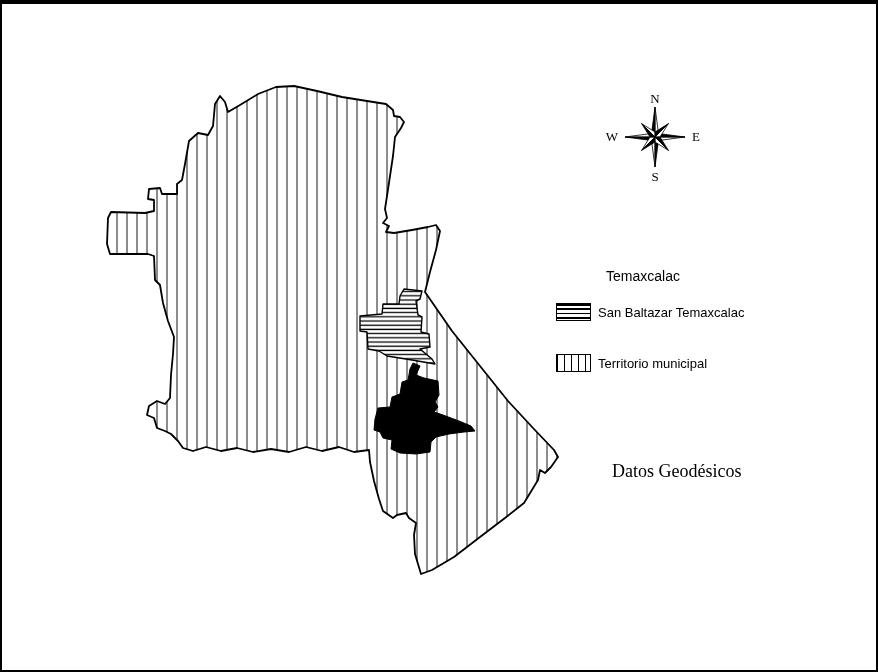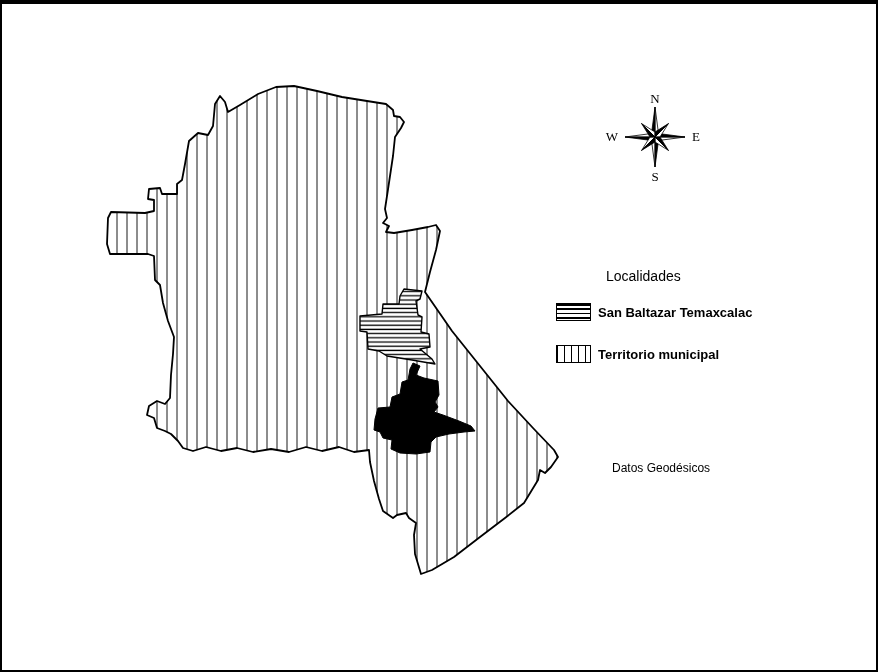--- a/index.html
+++ b/index.html
@@ -34,21 +34,20 @@
     color: #000;
     white-space: nowrap;
   }
   .legend-row {
     position: absolute;
     left: 554px;
     display: flex;
     align-items: center;
     height: 18px;
     white-space: nowrap;
-    font-weight: bold;
   }
   .legend-row .swatch {
     width: 33px;
     height: 16px;
     border: 1px solid #000;
     margin-right: 7px;
     flex: 0 0 auto;
   }
   .swatch.h-stripes {
     background: repeating-linear-gradient(180deg, #000 0 1.6px, #fff 1.6px 4.4px);
@@ -58,29 +57,30 @@
   }
   .swatch.v-stripes {
     background: repeating-linear-gradient(90deg, #000 0 1.2px, #fff 1.2px 7px);
   }
   .legend-row .lbl {
     font-size: 13px;
     color: #000;
   }
   .row-1 { top: 299px; }
   .row-2 { top: 320px; }
-  .row-3 { top: 341px; }
+  .row-3 { top: 350px; }
   
   .geo-title {
     position: absolute;
     left: 610px;
     top: 457px;
-    font-size: 12px;
+    font-size: 18px;
     color: #000;
     white-space: nowrap;
+    font-family: Liberation Serif, serif;
   }
   .geo-lines {
     position: absolute;
     left: 613px;
     top: 486px;
     font-size: 12.5px;
     line-height: 14.5px;
     color: #000;
     white-space: nowrap;
   }
@@ -154,21 +154,21 @@
                               M666.4,146.4 L653,133 L658,133 Z
                               M639.6,146.4 L653,133 L653,138 Z
                               M639.6,119.6 L653,133 L648,133 Z"></path>
     </g>
     <text class="compass-letter" x="653" y="99" text-anchor="middle">N</text>
     <text class="compass-letter" x="690" y="137" text-anchor="start">E</text>
     <text class="compass-letter" x="653" y="177" text-anchor="middle">S</text>
     <text class="compass-letter" x="616" y="137" text-anchor="end">W</text>
   </svg>
 
-  <div class="legend-title">Localidades</div>
+  <div class="legend-title">Temaxcalac</div>
 
   <div class="legend-row row-1">
     <span class="swatch h-stripes"></span>
     <span class="lbl">San Baltazar Temaxcalac</span>
   </div>
 
 
   <div class="legend-row row-3">
     <span class="swatch v-stripes"></span>
     <span class="lbl">Territorio municipal</span>

